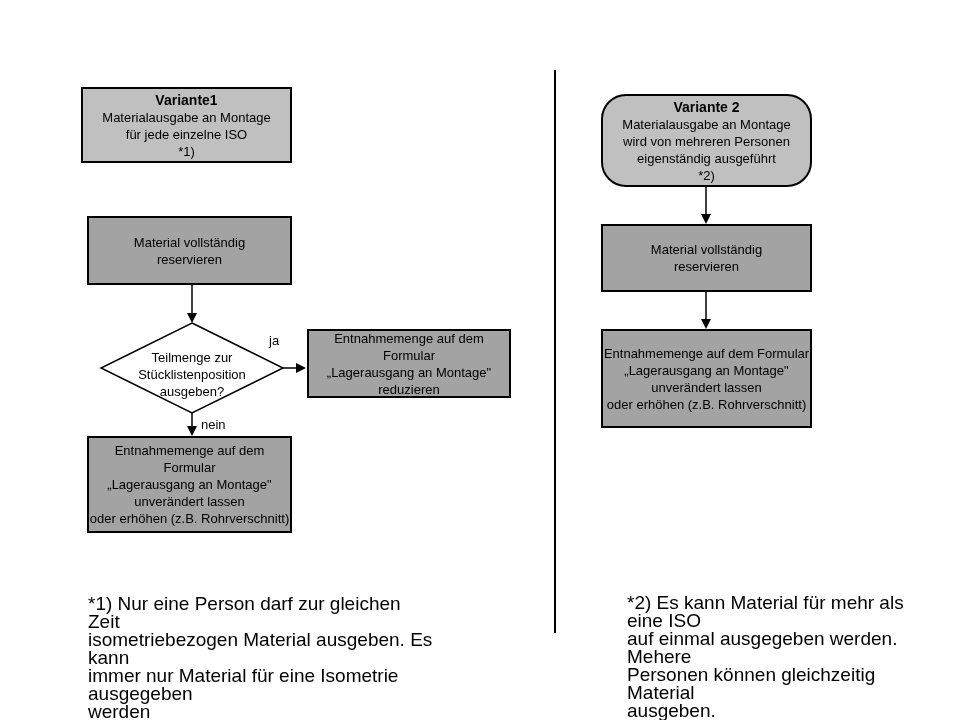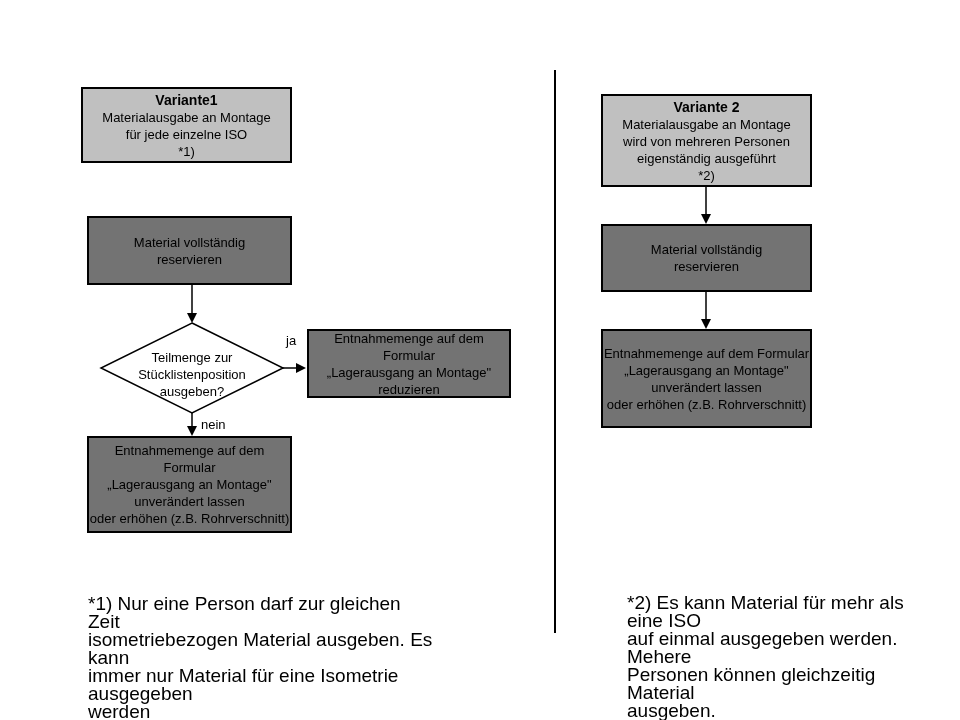--- a/index.html
+++ b/index.html
@@ -9,21 +9,21 @@
     background: #ffffff;
     color: #000000;
     font-family: "Liberation Sans", sans-serif;
     overflow: hidden;
   }
   svg.overlay { position: absolute; left: 0; top: 0; width: 960px; height: 720px; }
   .box {
     position: absolute;
     box-sizing: border-box;
     border: 2px solid #000000;
-    background: #737373;
+    background: #a3a3a3;
     display: flex;
     flex-direction: column;
     align-items: center;
     justify-content: center;
     text-align: center;
     font-size: 13px;
     line-height: 17px;
     white-space: pre-line;
   }
   .box.header { background: #c0c0c0; }
@@ -49,25 +49,25 @@
     white-space: pre-line;
   }
   .divider { position: absolute; background: #000000; }
 
   
   #v1-header   { left: 81px;  top: 87px;  width: 211px; height: 76px; }
   #v1-reserve  { left: 87px;  top: 216px; width: 205px; height: 69px; }
   #v1-reduce   { left: 307px; top: 329px; width: 204px; height: 69px; }
   #v1-keep     { left: 87px;  top: 436px; width: 205px; height: 97px; }
   #v1-decision-text { left: 112px; top: 341px; width: 160px; height: 55px; }
-  #v1-ja-label   { left: 286px; top: 333px; }
+  #v1-ja-label   { left: 269px; top: 333px; }
   #v1-nein-label { left: 201px; top: 417px; }
   #v1-footnote { left: 88px;  top: 595px; width: 345px; }
   #mid-divider { left: 554px; top: 70px;  width: 2px;   height: 563px; }
-  #v2-header   { left: 601px; top: 94px;  width: 211px; height: 93px; }
+  #v2-header   { left: 601px; top: 94px;  width: 211px; height: 93px; border-radius: 25px; }
   #v2-reserve  { left: 601px; top: 224px; width: 211px; height: 68px; }
   #v2-keep     { left: 601px; top: 329px; width: 211px; height: 99px; }
   #v2-footnote { left: 627px; top: 594px; width: 300px; }
 </style>
 </head>
 <body>
 
 <div class="canvas">
 
   <svg class="overlay" viewBox="0 0 960 720" xmlns="http://www.w3.org/2000/svg">

